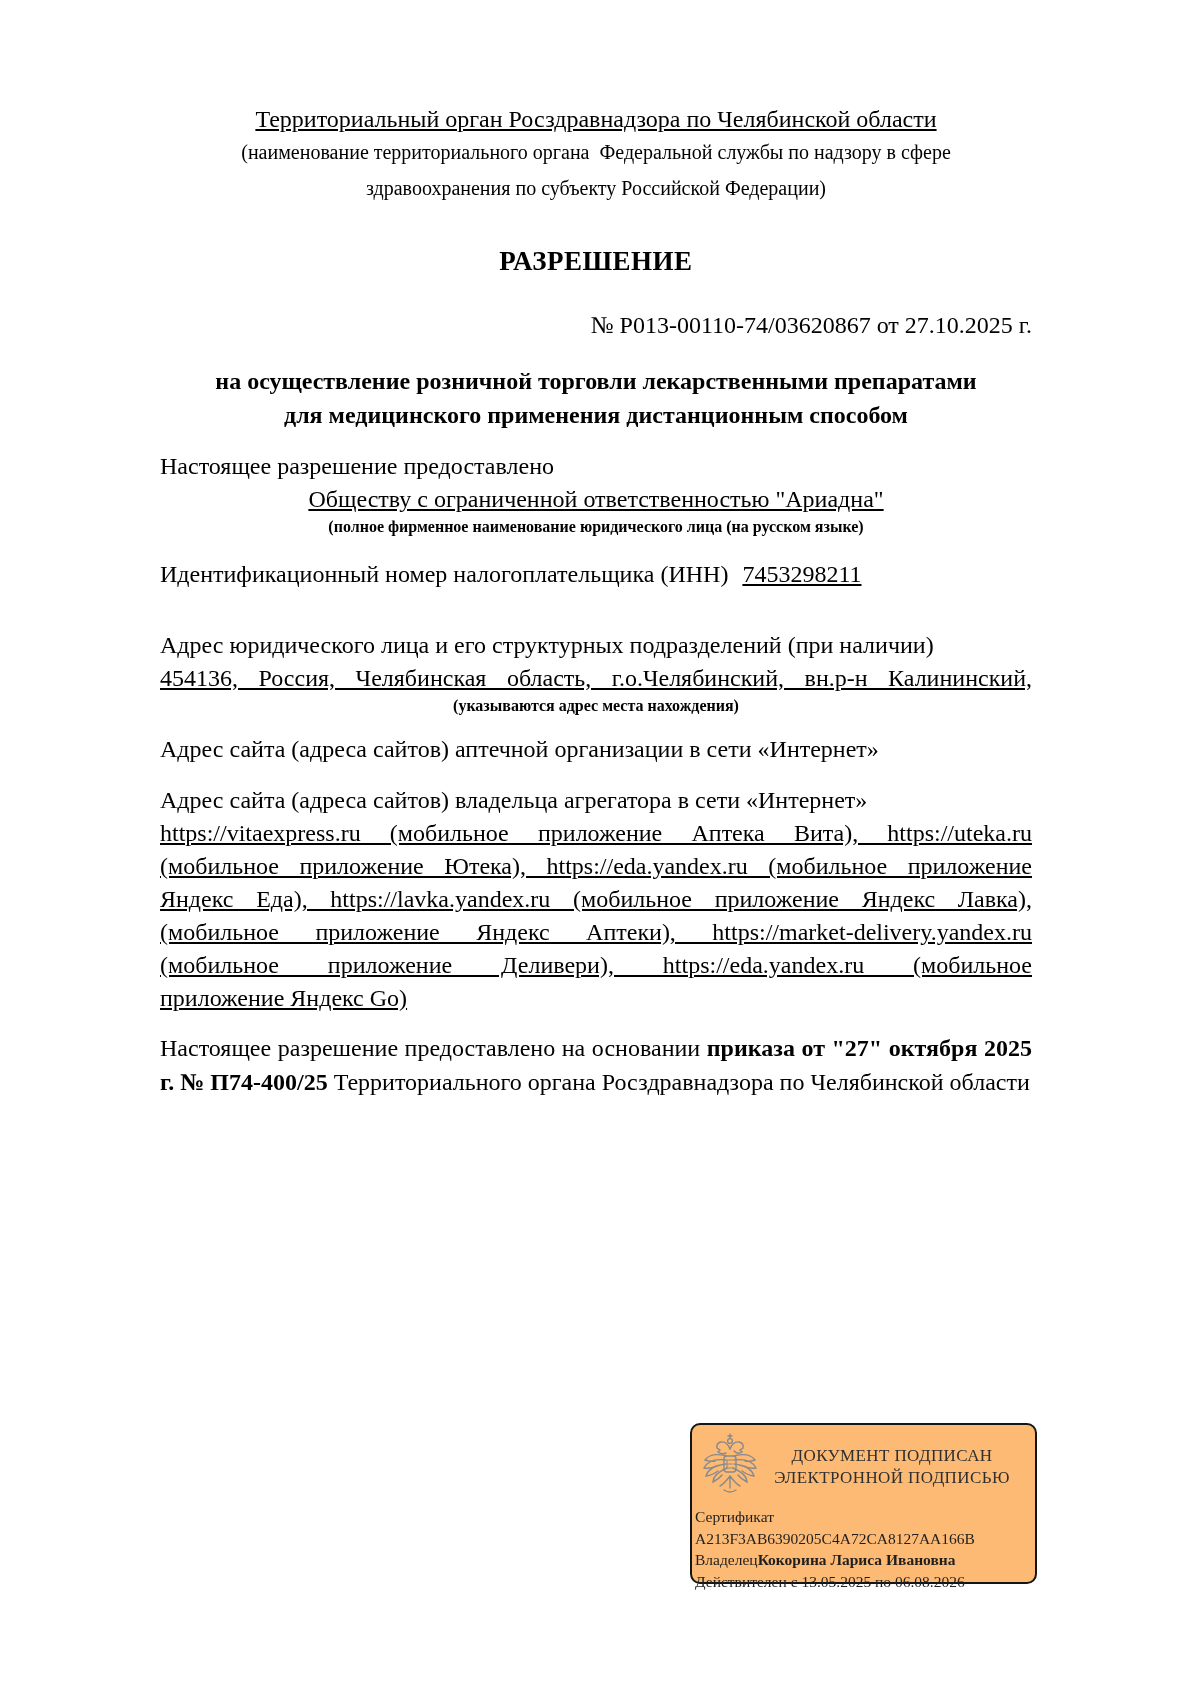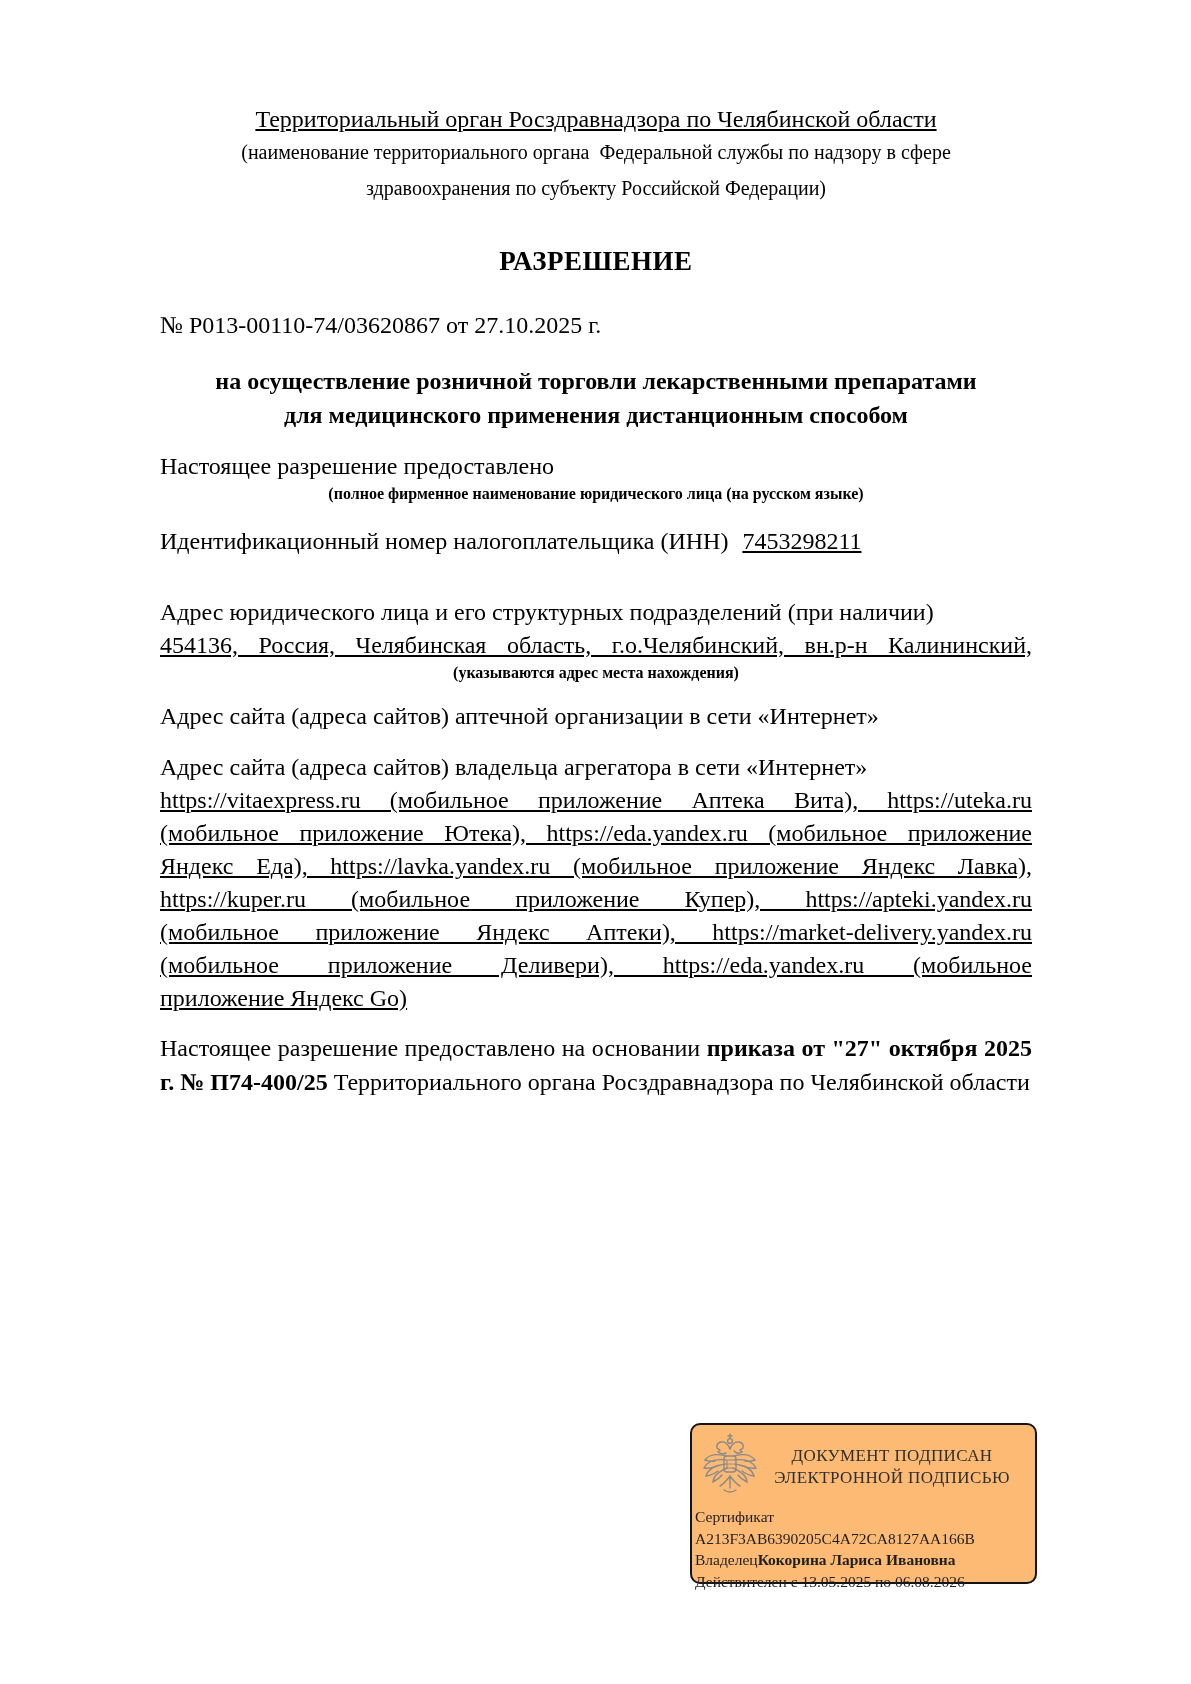--- a/index.html
+++ b/index.html
@@ -8,21 +8,21 @@
     font-family:"Liberation Serif","DejaVu Serif",serif;color:#000;
     overflow:hidden;
   }
   .content{position:absolute;left:160px;top:104px;width:872px;font-size:24px;line-height:33px;}
   .b{font-weight:bold;}
   .u{text-decoration:underline;}
   .pre{white-space:pre-wrap;}
   .org-name{text-align:center;line-height:30px;text-decoration:underline;}
   .head-note{font-size:20px;line-height:28px;text-align:center;margin-top:4px;}
   .doc-title{font-size:27px;line-height:30px;margin-top:44px;text-align:center;font-weight:bold;letter-spacing:.5px;}
-  .doc-num{margin-top:34px;line-height:30px;text-align:left;}
+  .doc-num{margin-top:34px;line-height:30px;text-align:right;}
   .subject{margin-top:24px;font-weight:bold;line-height:34px;text-align:center;}
   .granted{margin-top:18px;}
   .company{text-align:center;text-decoration:underline;}
   .small-note{font-size:16px;line-height:22px;font-weight:bold;text-align:center;}
   .ogrn{margin-top:24px;}
   .jfull{text-align:justify;text-align-last:justify;}
   .inn{margin-top:20px;}
   .inn .u{margin-left:14px;}
   .ogrn-val{margin-left:8px;}
   .addr-head{margin-top:38px;}
@@ -53,37 +53,37 @@
   <div class="doc-title">РАЗРЕШЕНИЕ</div>
 
   <div class="doc-num">№ Р013-00110-74/03620867 от 27.10.2025 г.</div>
 
   <div class="subject">
     <div>на осуществление розничной торговли лекарственными препаратами</div>
     <div>для медицинского применения дистанционным способом</div>
   </div>
 
   <div class="granted">Настоящее разрешение предоставлено</div>
+  <div class="company">Обществу с ограниченной ответственностью "Ариадна"</div>
   <div class="small-note">(полное фирменное наименование юридического лица (на русском языке)</div>
 
 
   <div class="inn"><span>Идентификационный номер налогоплательщика (ИНН)</span><span class="u">7453298211</span></div>
 
   <div class="addr-head">Адрес юридического лица и его структурных подразделений (при наличии)</div>
   <div class="u jfull">454136, Россия, Челябинская область, г.о.Челябинский, вн.р-н Калининский,</div>
   <div class="small-note">(указываются адрес места нахождения)</div>
 
   <div class="sites">Адрес сайта (адреса сайтов) аптечной организации в сети «Интернет»</div>
 
   <div class="agg-head">Адрес сайта (адреса сайтов) владельца агрегатора в сети «Интернет»</div>
   <div class="urls">
     <div class="url-j">https://vitaexpress.ru (мобильное приложение Аптека Вита), https://uteka.ru</div>
     <div class="url-j">(мобильное приложение Ютека), https://eda.yandex.ru (мобильное приложение</div>
     <div class="url-j">Яндекс Еда), https://lavka.yandex.ru (мобильное приложение Яндекс Лавка),</div>
-    <div class="url-j">https://kuper.ru (мобильное приложение Купер), https://apteki.yandex.ru</div>
     <div class="url-j">(мобильное приложение Яндекс Аптеки), https://market-delivery.yandex.ru</div>
     <div class="url-j">(мобильное приложение Деливери), https://eda.yandex.ru (мобильное</div>
     <div>приложение Яндекс Go)</div>
   </div>
 
   <div class="basis"><span>Настоящее разрешение предоставлено на основании </span><span class="b">приказа от "27" октября 2025 г. № П74-400/25</span><span> Территориального органа Росздравнадзора по Челябинской области</span></div>
 
 </div>
 
 <div class="stamp">

